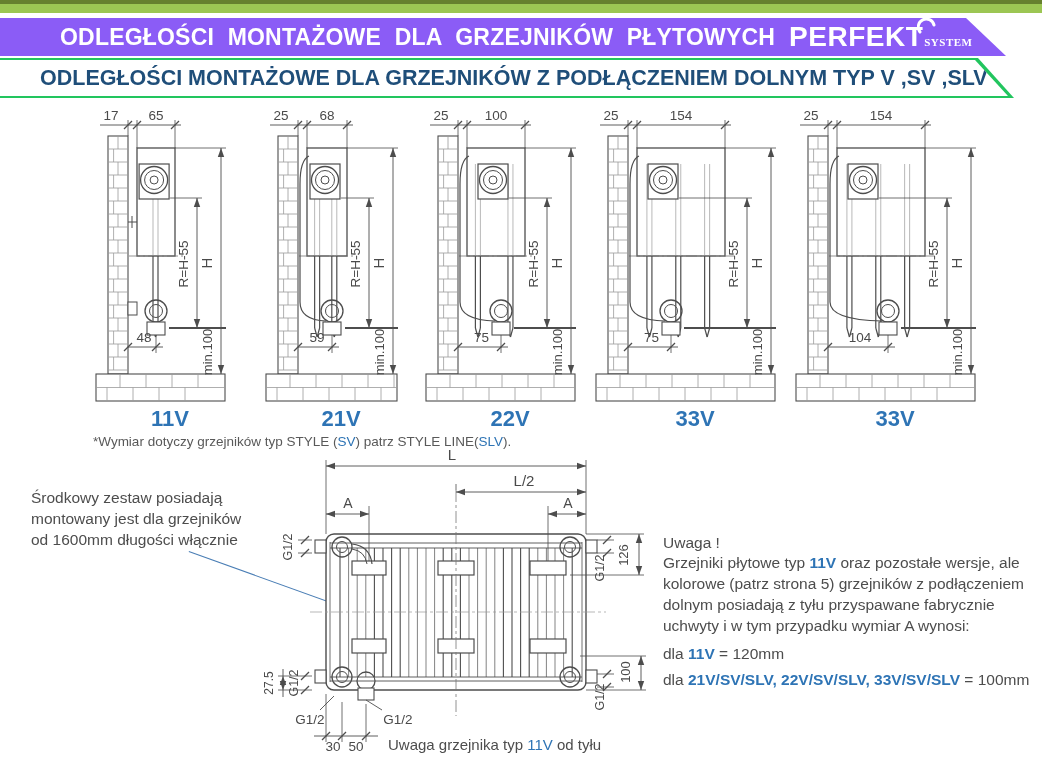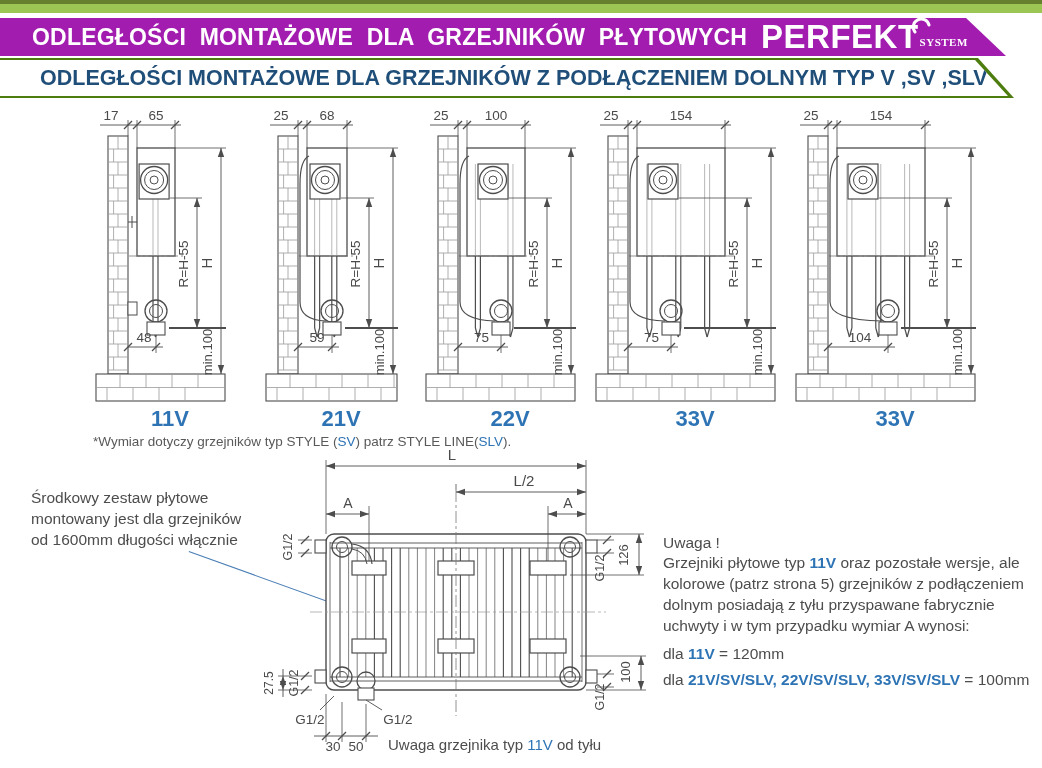--- a/index.html
+++ b/index.html
@@ -1,30 +1,30 @@
 <!DOCTYPE html>
 <html><head>
 <meta charset="utf-8">
 <style>
   html,body{margin:0;padding:0;background:#e8e8e8;}
   .page{position:relative;width:1042px;height:768px;background:#ffffff;overflow:hidden;
         font-family:"Liberation Sans",sans-serif;}
   
   .green-strip{position:absolute;left:0;top:0;width:1042px;height:13px;background:#9cc653;
                border-top:4px solid #66802e;box-sizing:border-box;}
-  .band1{position:absolute;left:0;top:18px;width:1042px;height:38px;background:#a21caf;
+  .band1{position:absolute;left:0;top:18px;width:1042px;height:38px;background:#8b5cf6;
          clip-path:polygon(0 0,966px 0,1006px 100%,0 100%);
-         display:flex;align-items:center;padding-left:32px;box-sizing:border-box;}
+         display:flex;align-items:center;padding-left:60px;box-sizing:border-box;}
   .band1-title{color:#ffffff;font-size:23px;font-weight:bold;letter-spacing:.2px;word-spacing:7px;white-space:nowrap;}
   .brand{display:flex;align-items:flex-end;margin-left:14px;color:#fff;position:relative;}
-  .brand-main{font-size:33px;font-weight:bold;letter-spacing:.5px;line-height:24px;}
+  .brand-main{font-size:28px;font-weight:bold;letter-spacing:.5px;line-height:24px;}
   .brand-sub{font-size:11px;font-weight:bold;letter-spacing:.5px;margin-left:1px;line-height:13px;font-family:Liberation Serif, serif;}
   .brand-swoosh{position:absolute;right:34px;top:-9px;}
   
-  .band2{position:absolute;left:0;top:58px;width:1042px;height:40px;background:#4d7c0f;
+  .band2{position:absolute;left:0;top:58px;width:1042px;height:40px;background:#22c55e;
          clip-path:polygon(0 0,978px 0,1014px 100%,0 100%);}
   .band2-inner{position:absolute;left:0;top:2px;width:1042px;height:36px;background:#ffffff;
          clip-path:polygon(0 0,975px 0,1008px 100%,0 100%);
          display:flex;align-items:center;padding-left:40px;box-sizing:border-box;}
   .band2-title{color:#1f4e79;font-size:21.5px;font-weight:bold;white-space:nowrap;}
   
   .diagrams-row{position:absolute;left:80px;top:106px;display:flex;}
   .diagram-cell{position:relative;}
   
   .footnote{position:absolute;left:93px;top:434px;font-size:13.5px;color:#595959;}
@@ -578,21 +578,21 @@
           <line x1="44" y1="245" x2="52" y2="237" stroke="#4d4d4d" stroke-width="1.3"></line>
           <line x1="104" y1="245" x2="112" y2="237" stroke="#4d4d4d" stroke-width="1.3"></line>
           <text x="80" y="236" fill="#4a4a4a" font-size="13.5" text-anchor="middle">104</text>
           <text x="115" y="320" fill="#2e74b5" font-size="22" text-anchor="middle" font-weight="bold">33V</text>
         </svg></div>
     </div>
 
   <div class="footnote"><span>*Wymiar dotyczy grzejników typ STYLE (</span><span class="accent">SV</span><span>) patrz STYLE LINE(</span><span class="accent">SLV</span><span>).</span></div>
 
   <div class="left-note">
-    <div>Środkowy zestaw płytowe</div>
+    <div>Środkowy zestaw posiadają</div>
     <div>montowany jest dla grzejników</div>
     <div>od 1600mm długości włącznie</div>
   </div>
 
   <div class="leader"></div>
 
   <div class="rear-wrap" id="rear-wrap"><svg width="400" height="320" viewBox="0 0 400 320">
         <rect x="64" y="90" width="260" height="156" rx="8" fill="#fff" stroke="#4d4d4d" stroke-width="1.4"></rect>
         <line x1="68" y1="98" x2="68" y2="238" stroke="#4d4d4d" stroke-width="0.8"></line>
         <line x1="320" y1="98" x2="320" y2="238" stroke="#4d4d4d" stroke-width="0.8"></line>

